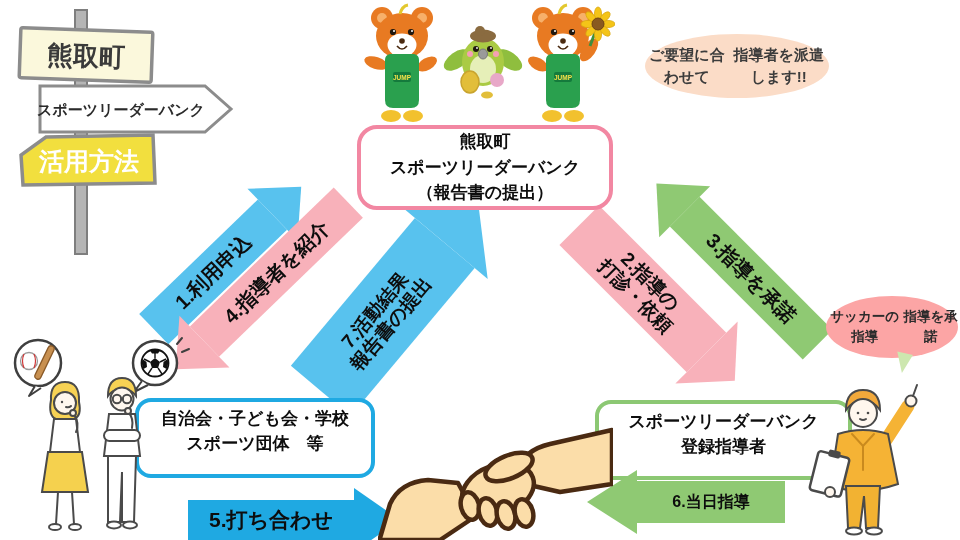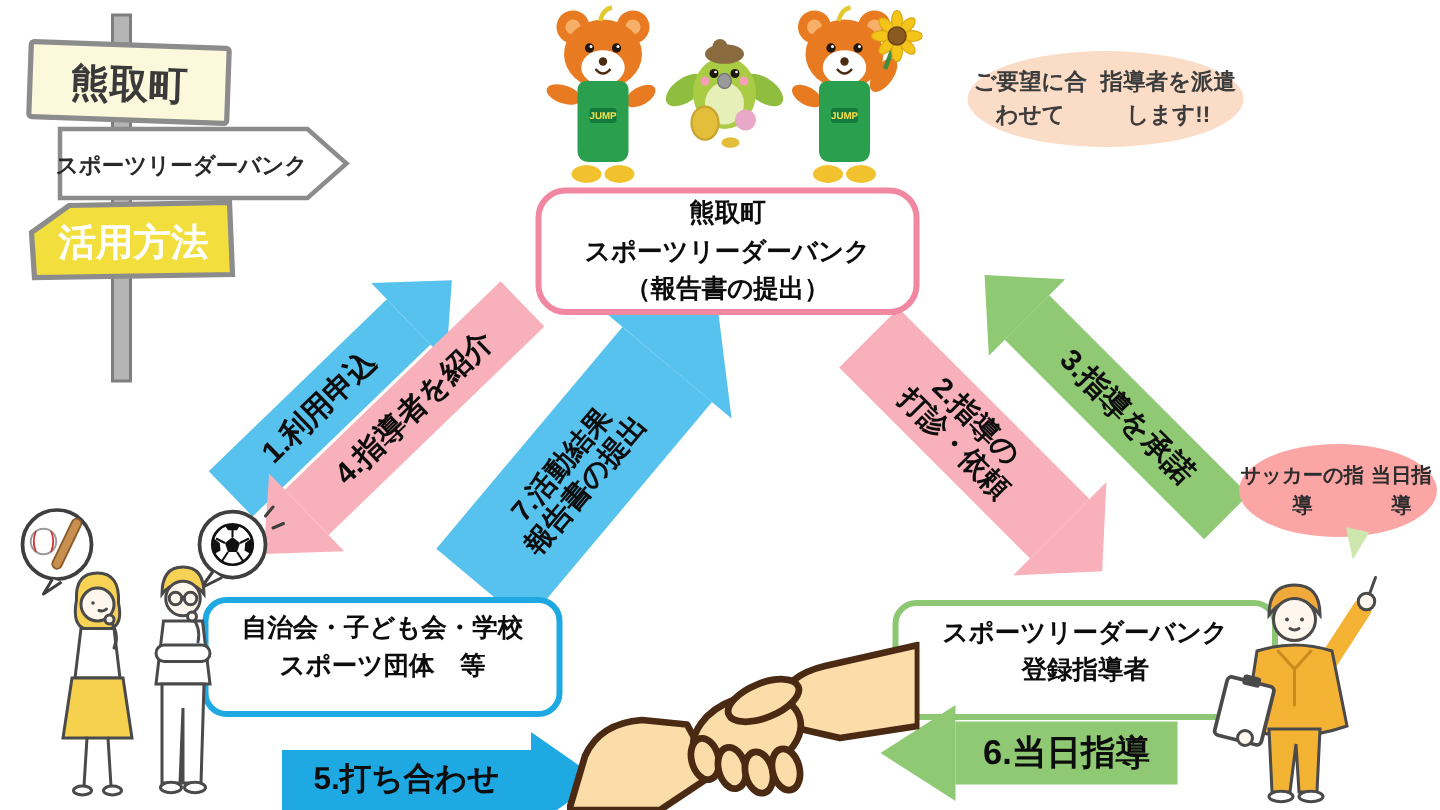--- a/index.html
+++ b/index.html
@@ -162,21 +162,21 @@
     <div>登録指導者</div>
   </div>
 
   <div class="bubble" id="dispatch-bubble" style="left:645px;top:34px;width:184px;height:64px;font-size:15px;">
     <div>ご要望に合わせて</div>
     <div>指導者を派遣します!!</div>
   </div>
 
   <div class="bubble" id="coach-bubble" style="left:826px;top:296px;width:132px;height:62px;font-size:13.5px;">
     <div>サッカーの指導</div>
-    <div>当日指導</div>
+    <div>指導を承諾</div>
   </div>
 
   <svg class="abs" style="left:5px;top:336px;z-index:4" width="70" height="66" viewBox="0 0 70 66">
     <circle cx="33" cy="27" r="23" fill="#fff" stroke="#3F3F3F" stroke-width="2.5"></circle>
     <path d="M 30 50 L 24 60 L 36 52" fill="#fff" stroke="#3F3F3F" stroke-width="2" stroke-linejoin="round"></path>
     <g>
       <circle cx="24" cy="25" r="8.5" fill="#fff" stroke="#9a9a9a" stroke-width="1.3"></circle>
       <path d="M 19 18 q -3 7 0 14" stroke="#D03A3A" stroke-width="1.2" fill="none"></path>
       <path d="M 29 18 q 3 7 0 14" stroke="#D03A3A" stroke-width="1.2" fill="none"></path>
     </g>
@@ -246,21 +246,21 @@
 
   <div class="darrow harrow" style="left:188px;top:488px;width:212px;height:64px;">
     <div class="shaft" style="height:40px;background:#1FA9E2;font-size:21px;">
       <span>5.打ち合わせ</span>
     </div>
     <div class="head" style="border-top:32px solid transparent;border-bottom:32px solid transparent;border-left:46px solid #1FA9E2;"></div>
   </div>
 
   <div class="darrow harrow" style="left:587px;top:470px;width:198px;height:64px;">
     <div class="head" style="border-top:32px solid transparent;border-bottom:32px solid transparent;border-right:50px solid #8FC973;"></div>
-    <div class="shaft" style="height:42px;background:#8FC973;font-size:23px;">
+    <div class="shaft" style="height:42px;background:#8FC973;font-size:16px;">
       <span>6.当日指導</span>
     </div>
   </div>
 
   <svg class="abs" style="left:30px;top:372px;z-index:5" width="145" height="168" viewBox="0 0 145 168">
 
     <g stroke="#4A4A4A" stroke-width="2" fill="none" stroke-linecap="round">
       <path d="M21 28 Q20 10 35 10 Q50 10 49 30 Q52 44 44 47 L26 47 Q18 44 21 28 Z" fill="#F7D254"></path>
       <circle cx="35" cy="31" r="11" fill="#FFF7EE"></circle>
       <circle cx="32" cy="30" r="1.2" fill="#4A4A4A" stroke="none"></circle>

